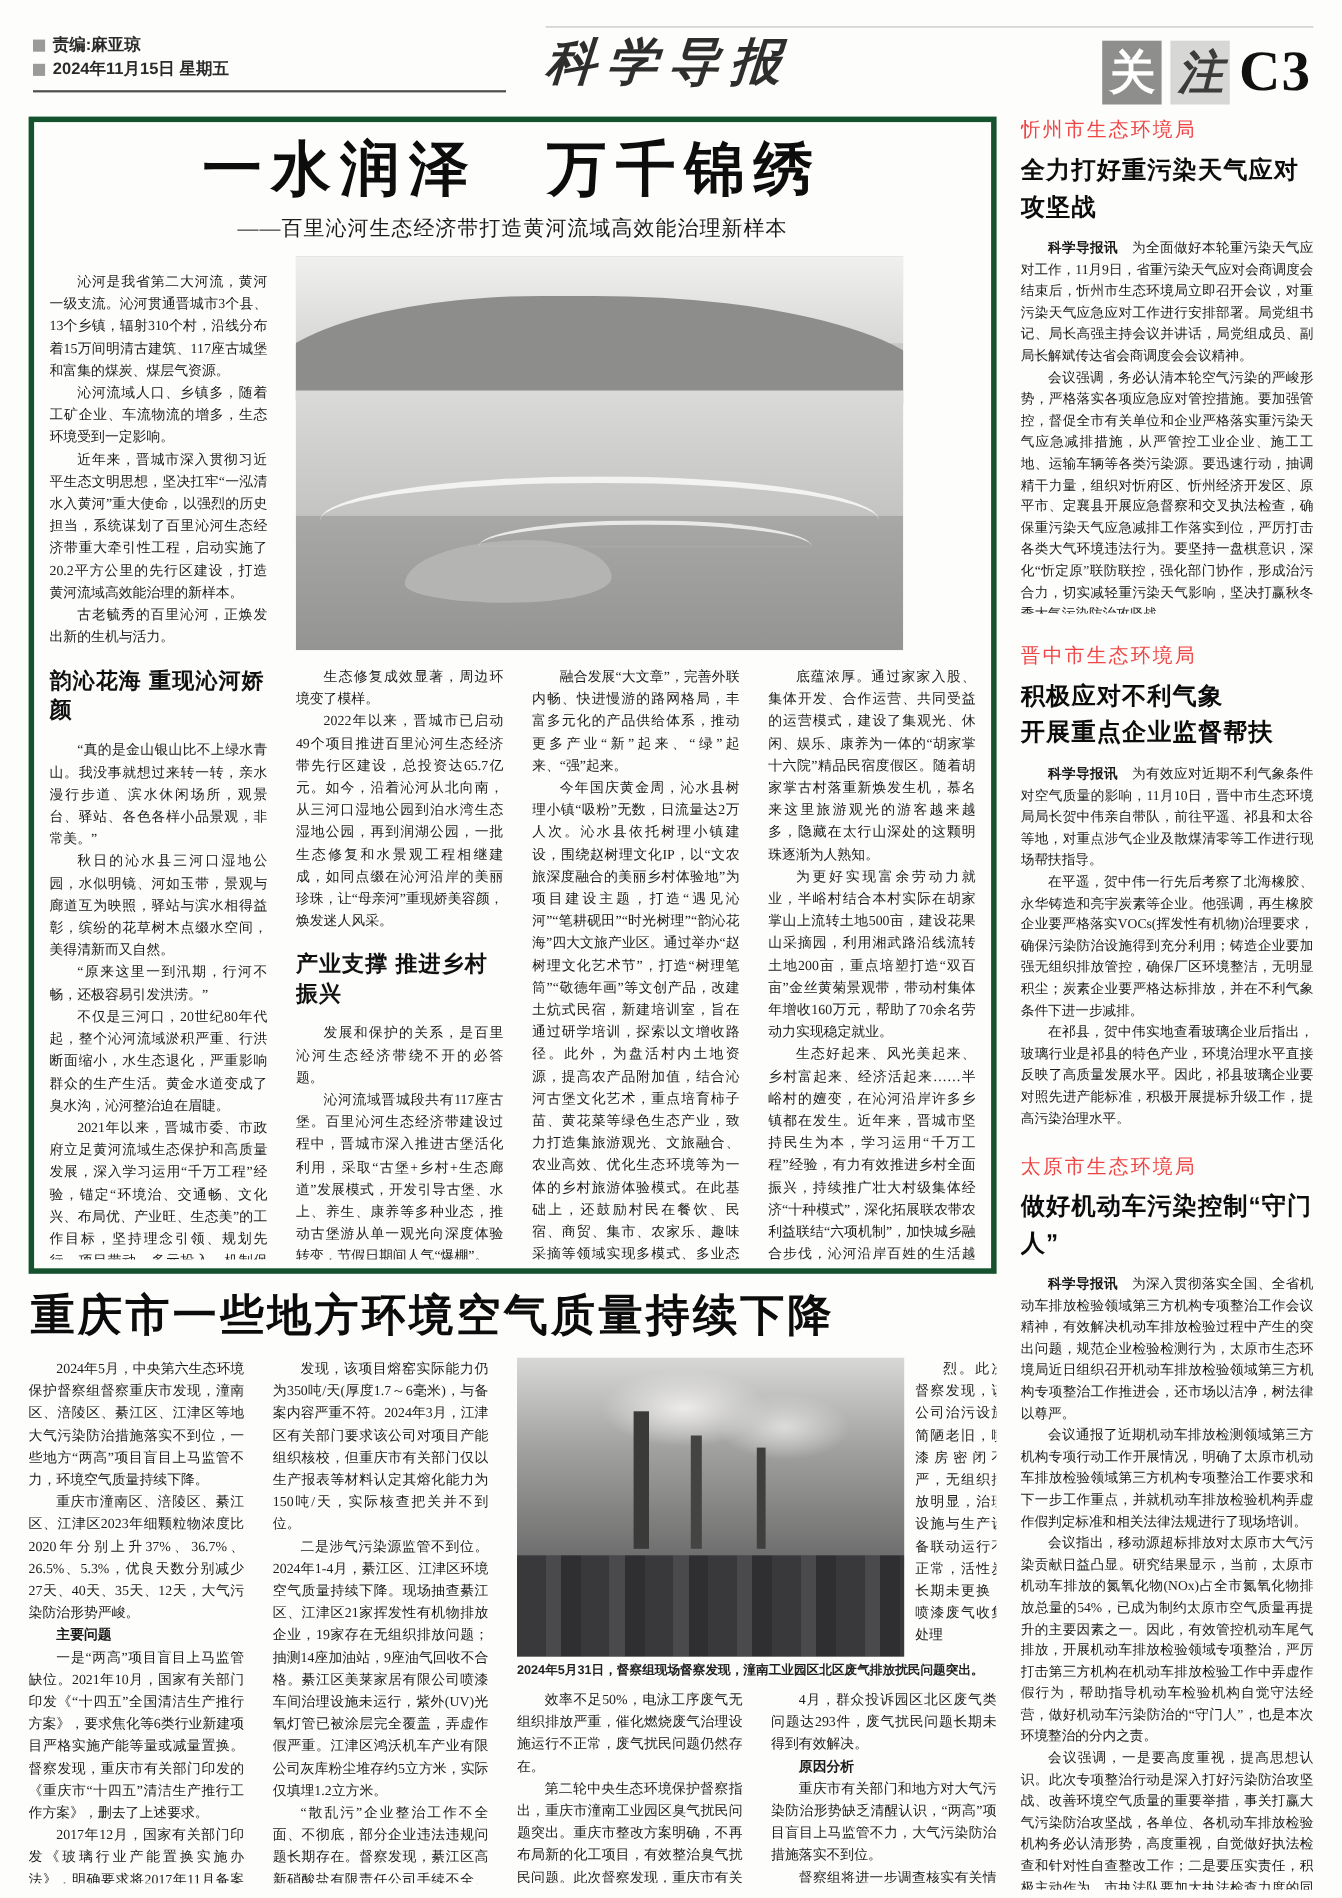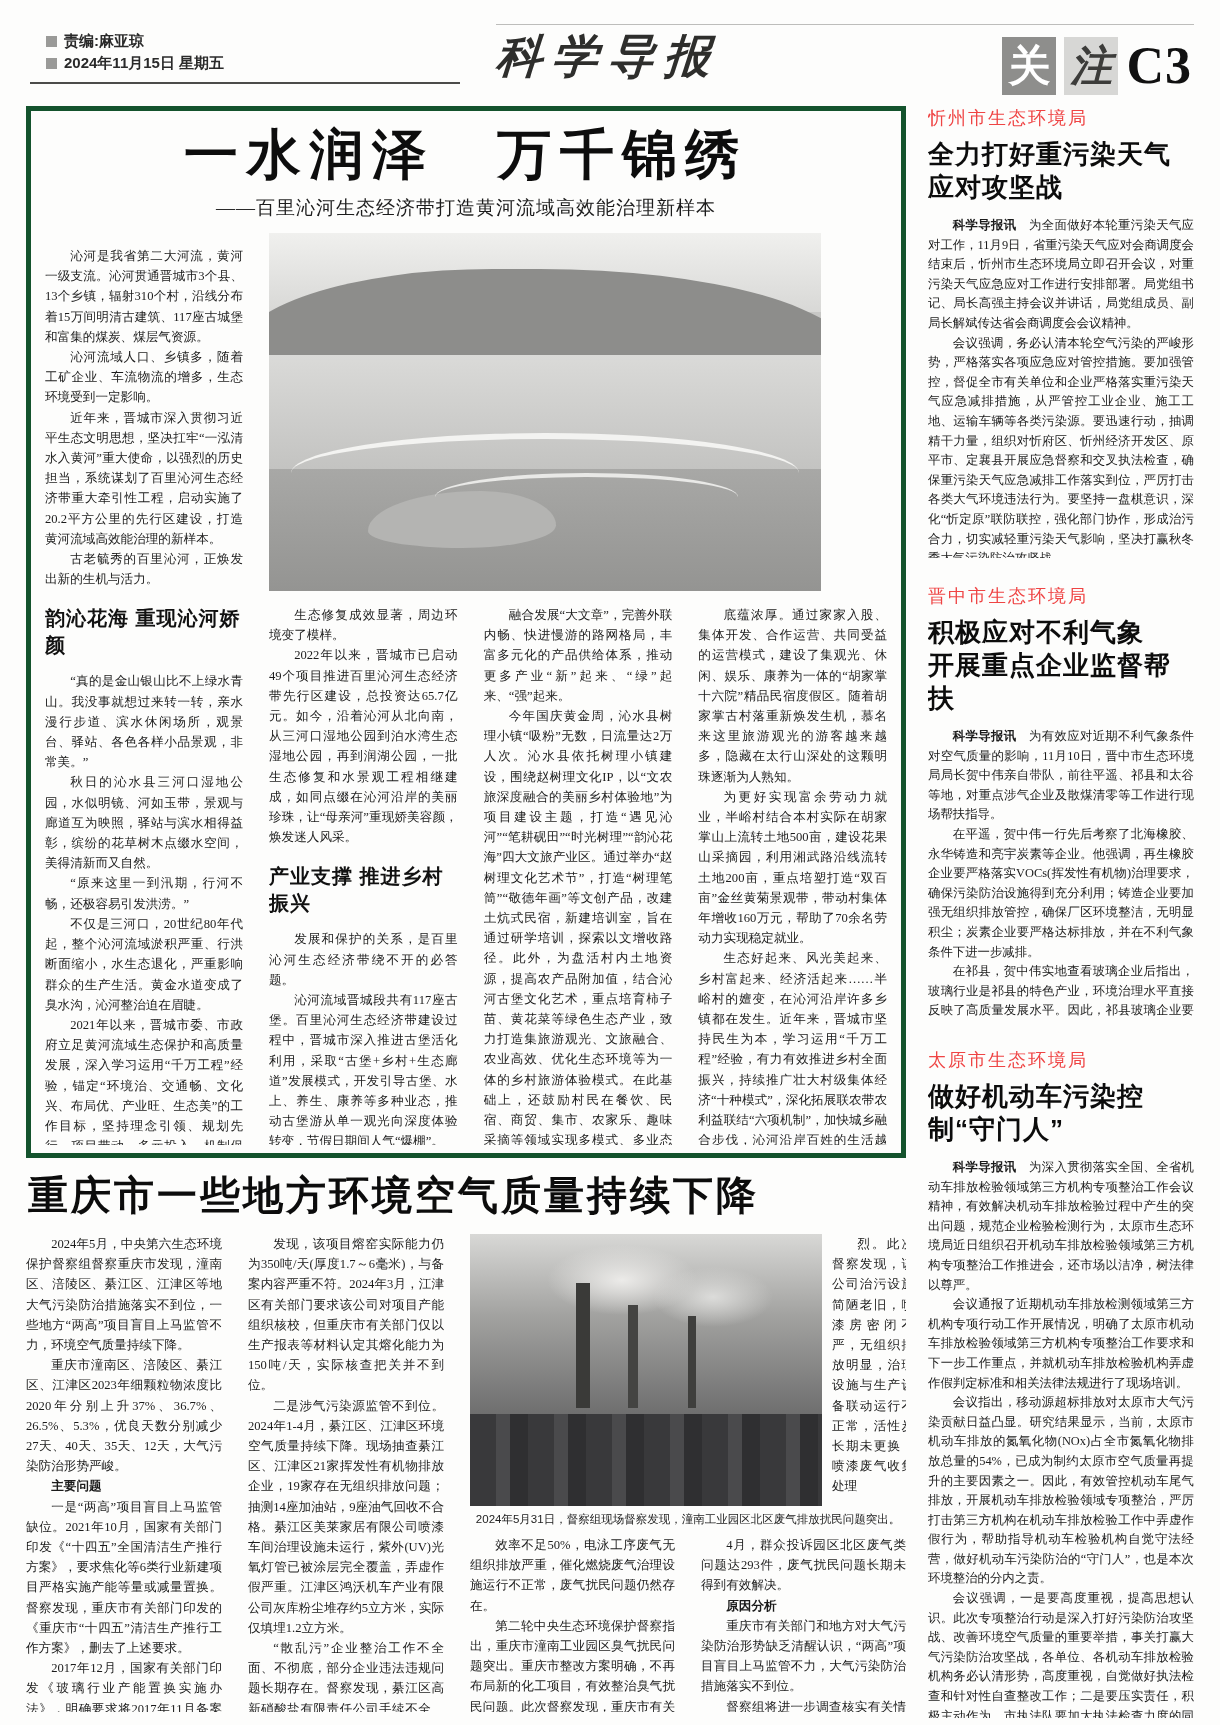--- a/index.html
+++ b/index.html
@@ -1,21 +1,21 @@
 <!DOCTYPE html>
 <html><head>
 <meta charset="utf-8">
 <style>
   html,body{margin:0;padding:0;background:#f4f4f2;}
   .page{width:1220px;height:1725px;background:#fdfdfc;margin:0 auto;position:relative;
         box-sizing:border-box;padding:24px 26px 0 26px;overflow:hidden;
         font-family:"Liberation Serif","DejaVu Serif",serif;color:#1c1c1c;}
   
   .hdr{height:74px;position:relative;margin-bottom:8px;}
-  .hdr-left{position:absolute;left:20px;top:6px;width:430px;}
+  .hdr-left{position:absolute;left:4px;top:6px;width:430px;}
   .hdr-line{font-family:"Liberation Sans","DejaVu Sans",sans-serif;font-size:15px;font-weight:bold;
             color:#2a2a2a;line-height:22px;display:flex;align-items:center;gap:7px;}
   .sq{width:11px;height:11px;background:#9a9a98;display:inline-block;flex:0 0 auto;}
   .hdr-rule{position:absolute;left:4px;top:58px;width:430px;height:2px;background:#4c4c4a;}
   .masthead{position:absolute;left:470px;top:2px;font-size:46px;font-weight:bold;
             font-style:italic;letter-spacing:10px;color:#2e2e2c;transform:skewX(-4deg);}
   .hdr-topline{position:absolute;left:470px;top:0;right:0;height:1px;background:#bdbdbb;}
   .hdr-right{position:absolute;right:2px;top:12px;display:flex;align-items:center;gap:8px;}
   .badge{width:54px;height:58px;display:flex;align-items:center;justify-content:center;
          font-family:"Liberation Sans","DejaVu Sans",sans-serif;font-size:42px;font-weight:900;}
@@ -69,29 +69,29 @@
              background:radial-gradient(closest-side,#ecebe9,rgba(236,235,233,0));}
   .bp-smoke2{position:absolute;left:52%;top:12%;width:120px;height:60px;
              background:radial-gradient(closest-side,#dcdcda,rgba(220,220,218,0));}
   .bp-stack1{position:absolute;left:30%;top:18%;width:14px;height:46%;background:#3a3a38;}
   .bp-stack2{position:absolute;left:45%;top:26%;width:10px;height:38%;background:#444442;}
   .bp-stack3{position:absolute;left:62%;top:30%;width:8px;height:34%;background:#3f3f3d;}
   .bp-plant{position:absolute;left:0;right:0;bottom:0;height:34%;
             background:repeating-linear-gradient(90deg,#39393b 0 26px,#4a4a4c 26px 40px,#2f2f31 40px 58px);}
   .bp-pipes{position:absolute;left:0;right:0;bottom:30%;height:10px;background:#58585a;}
   .b-strip{width:82px;flex:0 0 auto;overflow:hidden;}
-  .b-caption{font-size:11.5px;text-align:center;line-height:16px;margin:5px 0 8px 0;color:#222;
-             font-family:"Liberation Sans",sans-serif;font-weight:normal;}
+  .b-caption{font-size:11.5px;text-align:left;line-height:16px;margin:5px 0 8px 0;color:#222;
+             font-family:"Liberation Sans",sans-serif;font-weight:bold;}
   .b-subrow{display:flex;gap:26px;flex:1;overflow:hidden;}
   .b-subcol{flex:1;overflow:hidden;}
   
   .sb-article{margin-bottom:26px;overflow:hidden;}
   .sb-a1{height:452px;} .sb-a2{height:438px;} .sb-a3{height:672px;}
   .sb-kicker{font-family:"Liberation Sans",sans-serif;font-size:18px;letter-spacing:2px;color:#ef4444;margin-bottom:8px;}
-  .sb-headline{font-family:"Liberation Sans","DejaVu Sans",sans-serif;font-weight:900;font-size:26px;
+  .sb-headline{font-family:"Liberation Sans","DejaVu Sans",sans-serif;font-weight:900;font-size:22px;
                line-height:33px;letter-spacing:1px;color:#0c0c0c;white-space:pre-line;margin-bottom:12px;}
   .sb-article .para{font-size:12.4px;line-height:19.6px;}
 </style>
 </head>
 <body>
 
 <div class="page">
 
   <div class="hdr">
     <div class="hdr-left">

